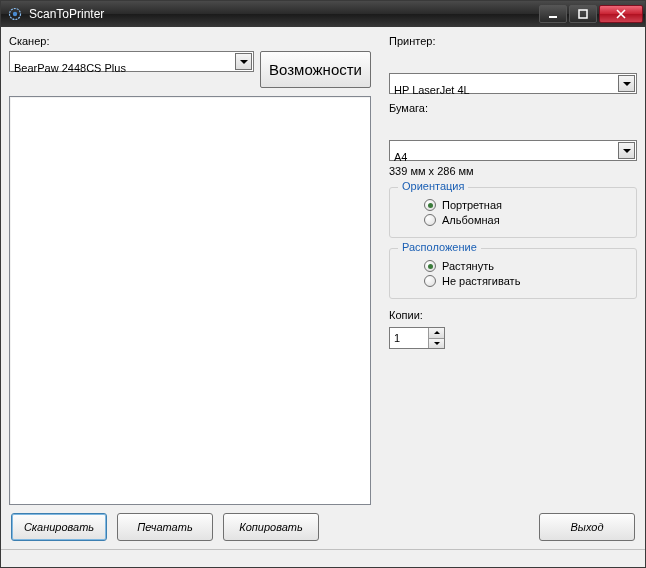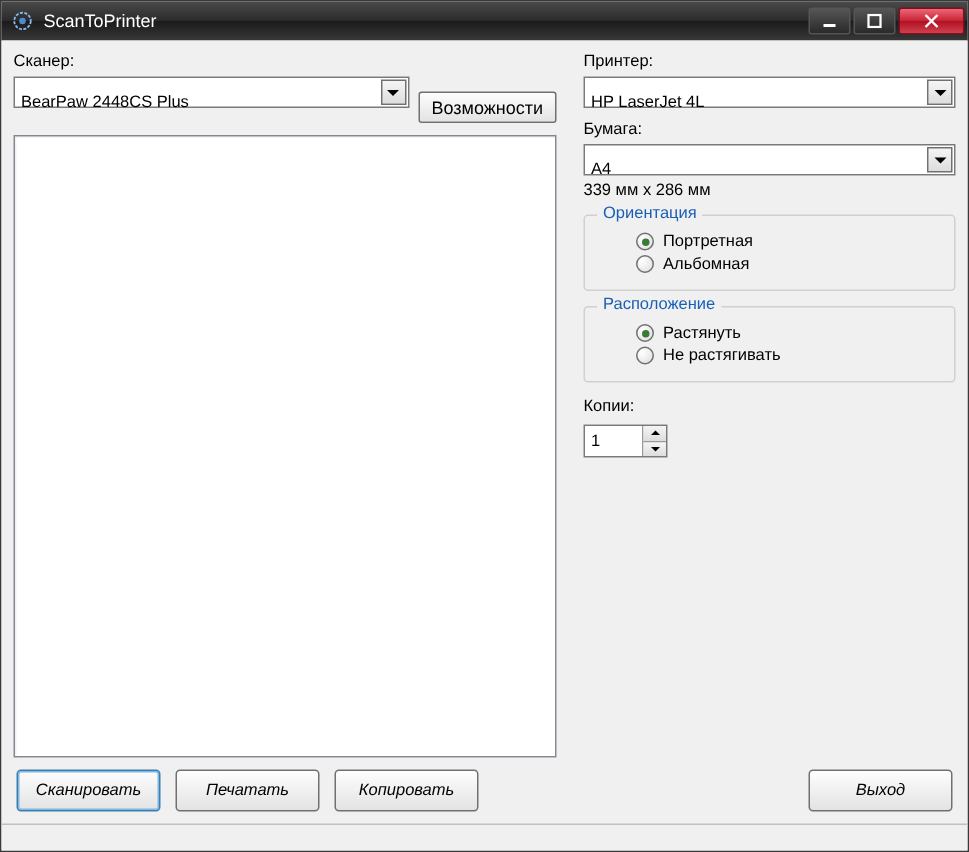--- a/index.html
+++ b/index.html
@@ -108,34 +108,33 @@
     background: linear-gradient(to bottom, #f5f5f5, #ddd);
     display: flex; align-items: center; justify-content: center;
   }
   .select .arrow-btn:after {
     content: "";
     border-left: 4px solid transparent;
     border-right: 4px solid transparent;
     border-top: 4px solid #000;
   }
   .select.flex { flex: 1; }
-  .select.full { width: 100%; }
+  .select.full { width: 100%; margin-top: 22px; }
 
   .btn {
-    height: 21px;
+    height: 37px;
     padding: 0 8px;
     border: 1px solid #707070;
     background: linear-gradient(to bottom, #fdfdfd, #e3e3e3);
-    font-size: 12px;
+    font-size: 15px;
     display: inline-flex;
     align-items: center;
     justify-content: center;
     cursor: default;
     border-radius: 2px;
-    margin-top: 10px;
   }
 
   .preview {
     margin-top: 8px;
     flex: 1;
     border: 1px solid #828790;
     background: #fff;
     box-shadow: inset 1px 1px 0 rgba(0,0,0,0.05);
   }
 

